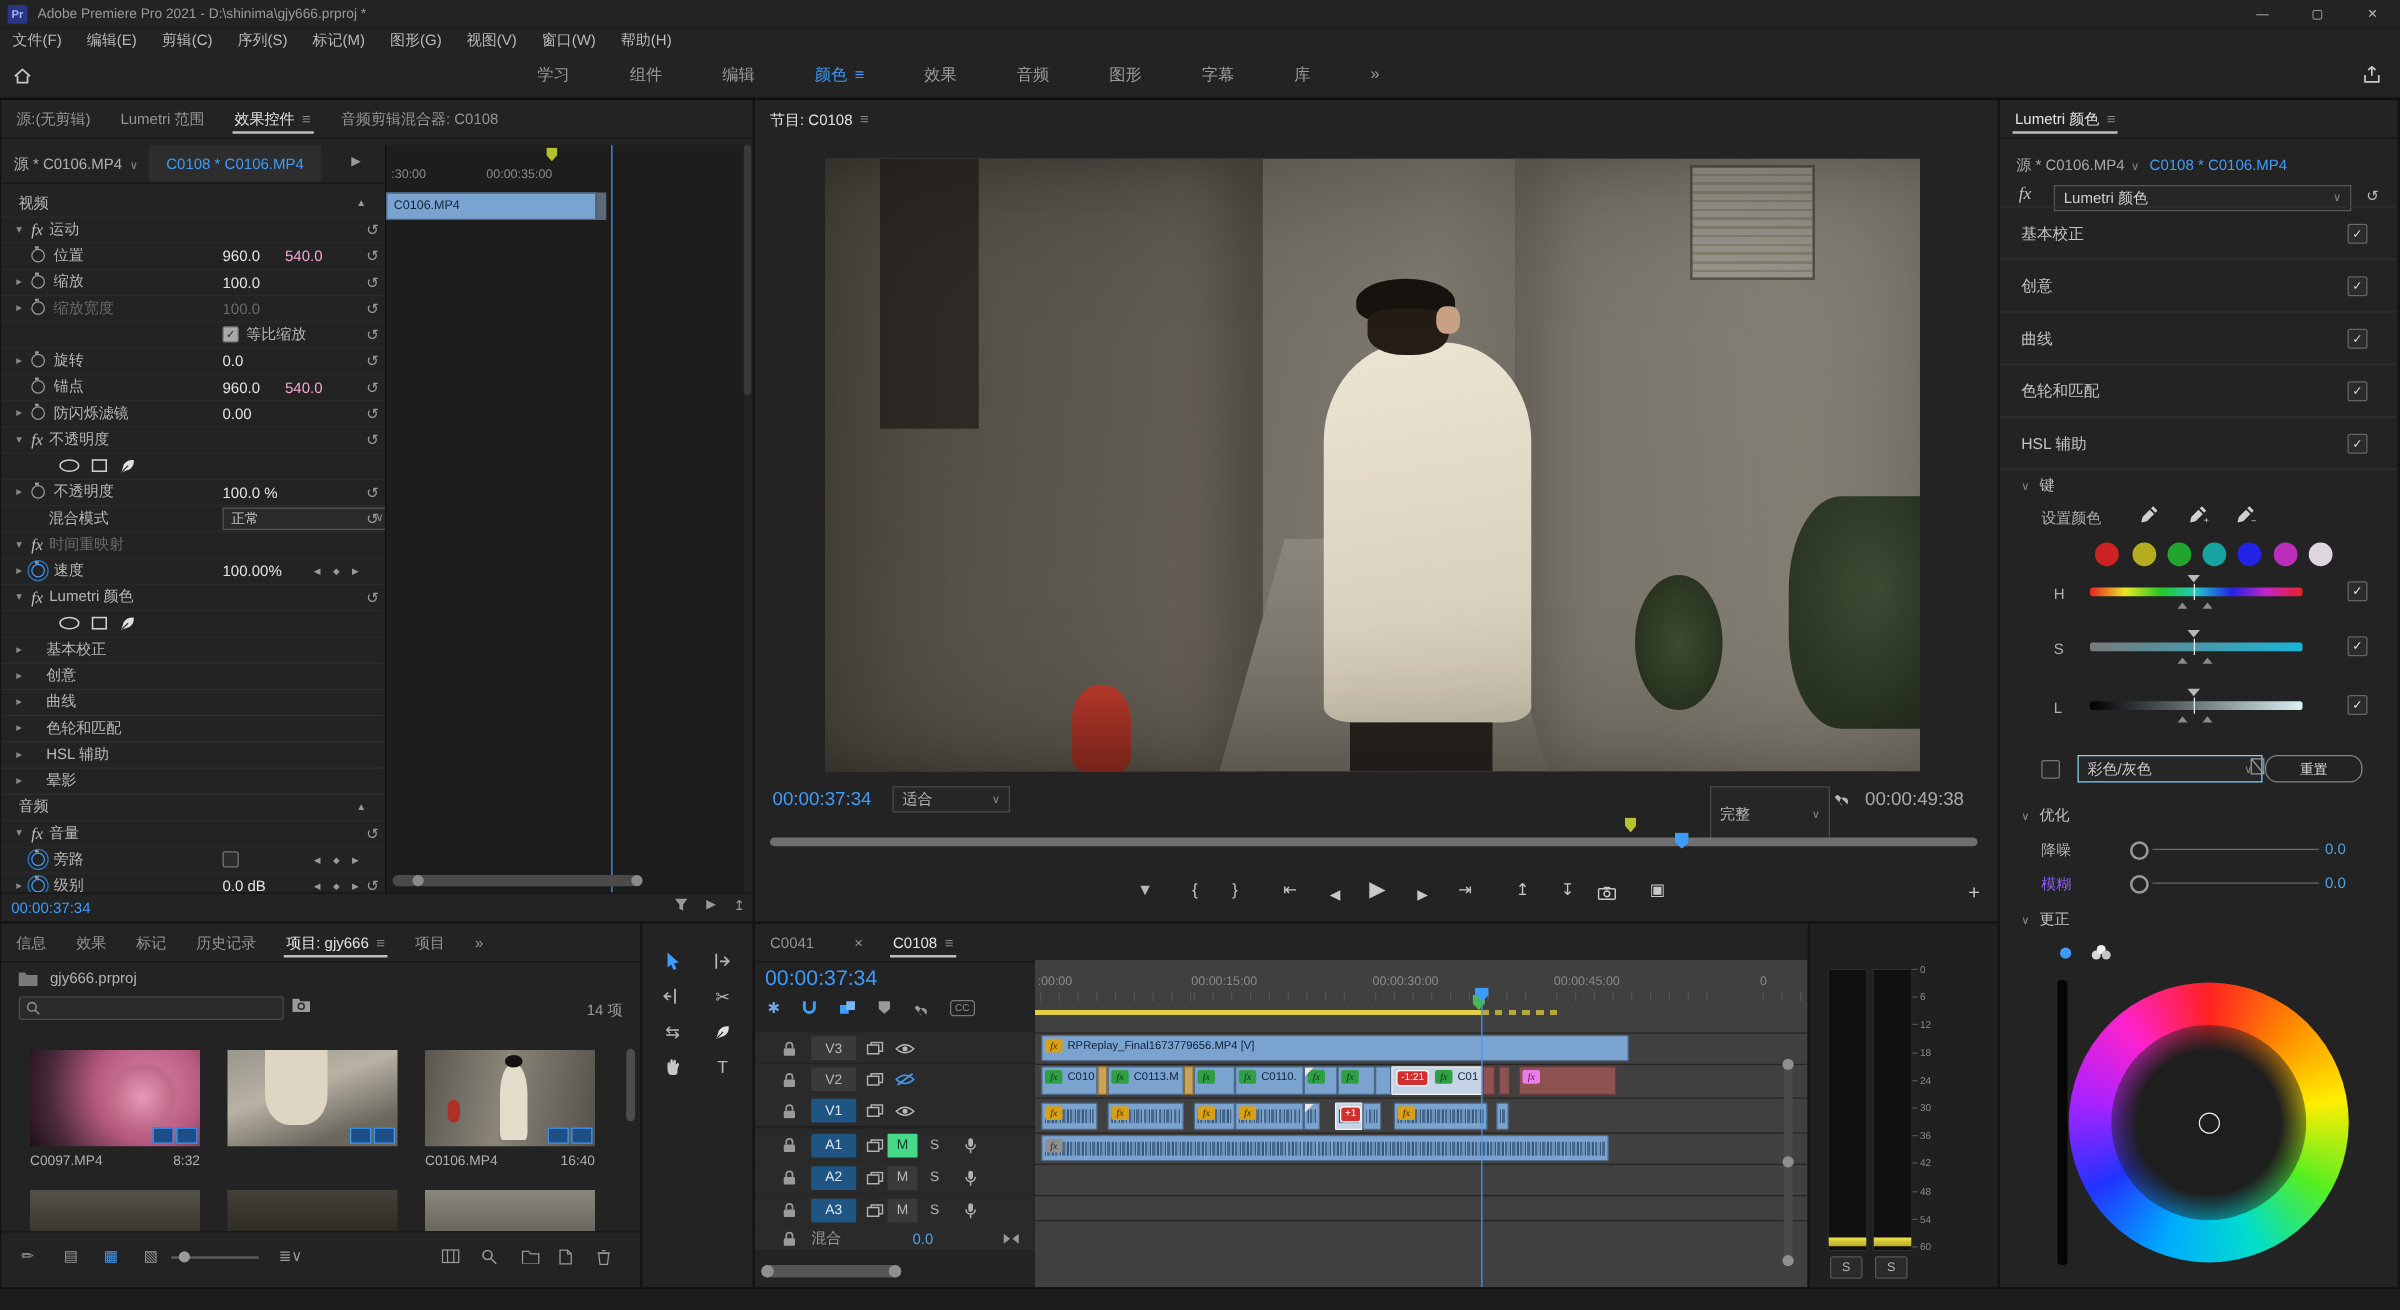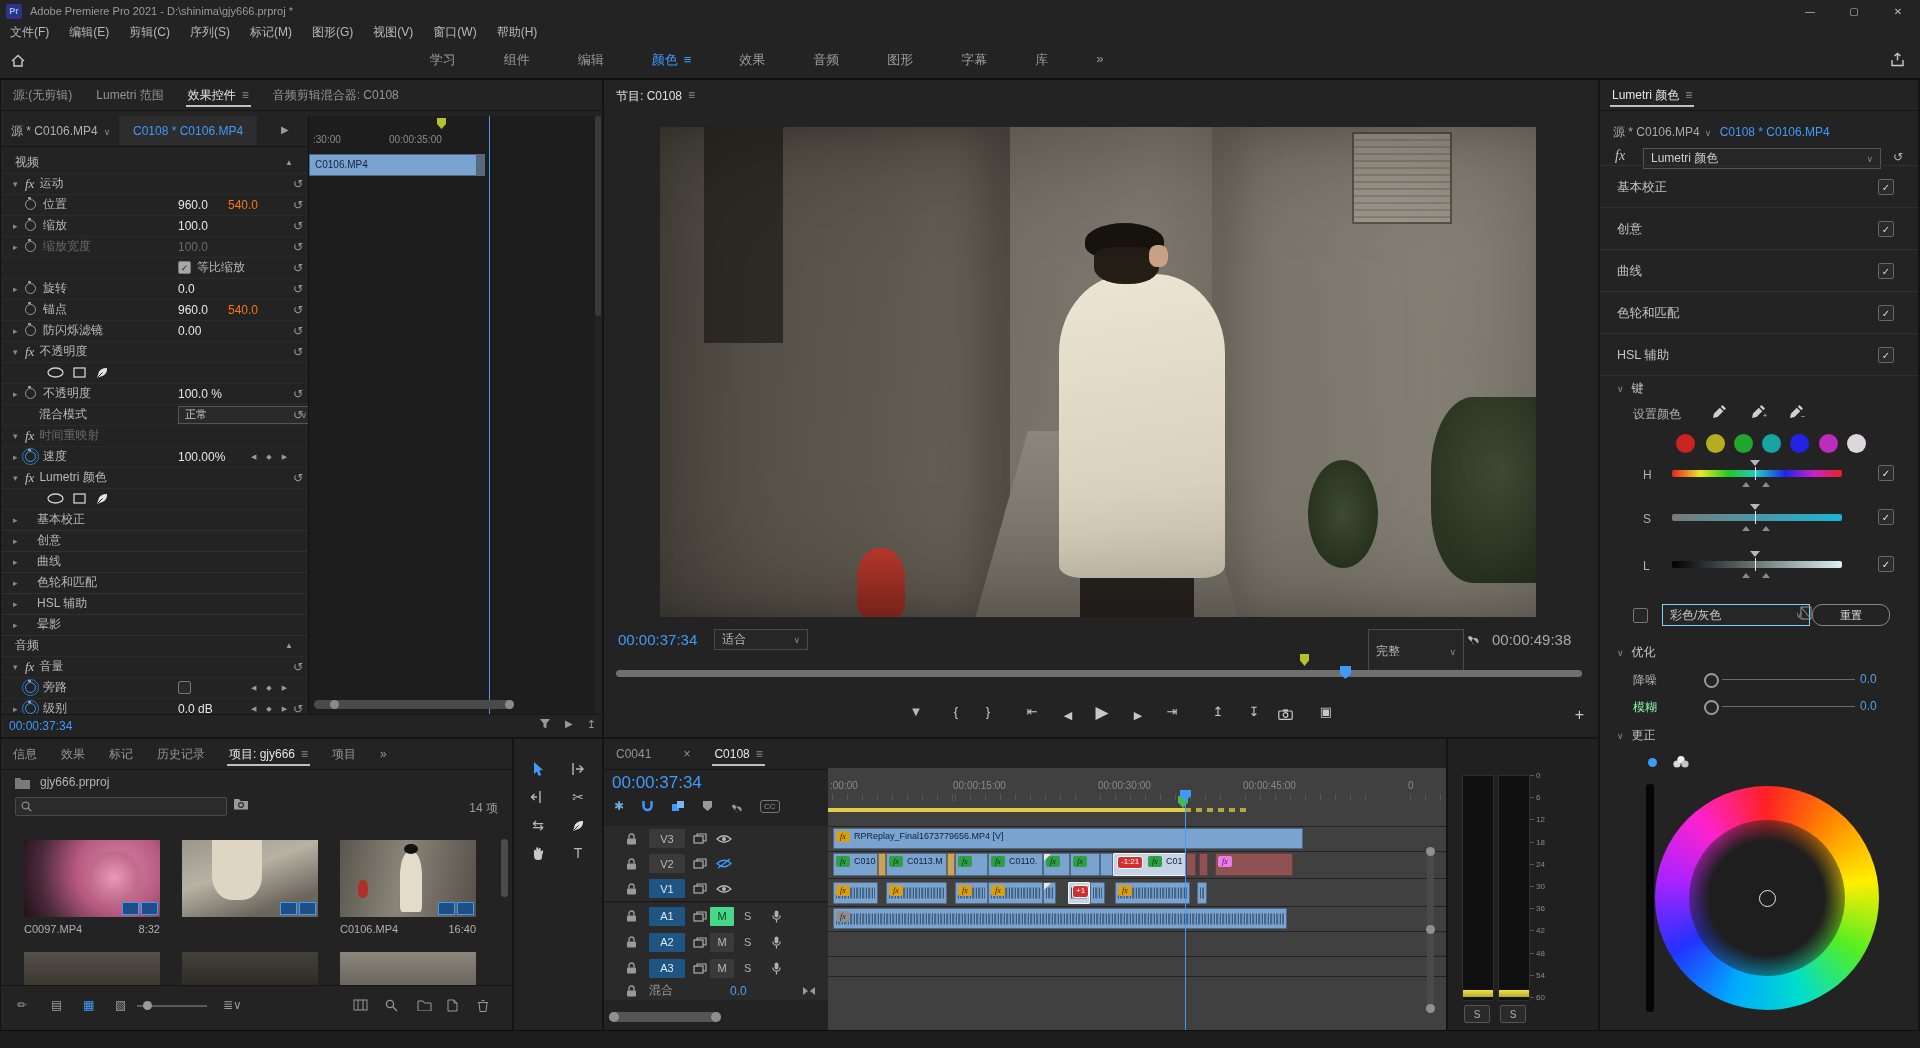--- a/index.html
+++ b/index.html
@@ -39,21 +39,21 @@
 #fx-show-btn{position:absolute;left:280px;top:8px;color:#9a9a9a;font-size:10px}
 .fxrow{position:absolute;left:0;width:306px;height:21px;border-bottom:1px solid #2b2b2b;display:flex;align-items:center;white-space:nowrap}
 .fxrow .tw{width:10px;margin-left:12px;color:#8a8a8a;font-size:9px;flex:none}
 .fxtag{font-style:italic;font-family:"Liberation Serif","DejaVu Serif",serif;color:#c0c0c0;margin:0 5px 0 2px;font-size:13px}
 .lblmain{color:#b8b8b8}
 .dim{color:#6a6a6a!important}
 .sw{flex:none;width:9px;height:9px;border:1px solid #9a9a9a;border-radius:50%;position:relative;margin:0 7px 0 2px}
 .sw::before{content:"";position:absolute;left:2px;top:-3px;width:3px;height:2px;background:#9a9a9a}
 .swbox{outline:1px solid #2d76c0;outline-offset:2px}
 .vals{position:absolute;left:177px;color:#e5e5e5}
-.vals2{position:absolute;left:227px;color:#f97316}
+.vals2{position:absolute;left:227px;color:#f9a8d4}
 .resetic{position:absolute;left:292px;color:#9a9a9a;font-size:12px}
 .keynav{position:absolute;left:250px;color:#9a9a9a;font-size:7px;letter-spacing:4px}
 .seccol{position:absolute;left:284px;color:#9a9a9a;font-size:8px}
 .fxcheck{width:11px;height:11px;background:#2b2b2b;border:1px solid #777;border-radius:2px;position:absolute;left:177px;display:flex;align-items:center;justify-content:center;font-size:9px;color:#222}
 .fxcheck.on{background:#a8a8a8}
 .fxselect{position:absolute;left:177px;width:122px;height:16px;border:1px solid #555;background:#2a2a2a;color:#c8c8c8;font-size:11px;display:flex;align-items:center;padding:0 6px}
 .fxselect .chev{margin-left:auto;color:#8a8a8a;font-size:9px}
 .shapeic{margin-right:9px;display:inline-flex}
 #fx-lane{position:absolute;left:307px;top:36px;width:286px;bottom:22px;background:#1d1d1d;border-left:1px solid #111}
 #fx-lane .rlbl{position:absolute;top:18px;color:#8a8a8a;font-size:10px}
@@ -633,21 +633,21 @@
           <svg width="12" height="14" viewBox="0 0 12 14">
             <path d="M1,1 h10 v12 h-10 Z M1,1 L11,13" stroke="#9a9a9a" fill="none"></path>
           </svg>
         </div>
         <div id="l-reset-pill" style="position: absolute; left: 212px; top: 524px; width: 76px; height: 20px;">重置</div>
         <div class="lum-group" style="position: absolute; left: 17px; top: 564px; width: 280px; height: 18px;"><span class="tw">∨</span>优化</div>
         <div style="position: absolute; left: 33px; top: 592px; width: 60px; height: 14px; color: rgb(176, 176, 176);">降噪</div>
         <div class="refine-knob" style="position: absolute; left: 104px; top: 593px; width: 11px; height: 11px;"></div>
         <div class="refine-line" style="position: absolute; left: 122px; top: 599px; width: 133px; height: 1px;"></div>
         <div class="refine-val" style="position: absolute; left: 260px; top: 592px; width: 30px; height: 14px;">0.0</div>
-        <div style="position: absolute; left: 33px; top: 619px; width: 60px; height: 14px; color: #86efac;">模糊</div>
+        <div style="position: absolute; left: 33px; top: 619px; width: 60px; height: 14px; color: #8b5cf6;">模糊</div>
         <div class="refine-knob" style="position: absolute; left: 104px; top: 620px; width: 11px; height: 11px;"></div>
         <div class="refine-line" style="position: absolute; left: 122px; top: 626px; width: 133px; height: 1px;"></div>
         <div class="refine-val" style="position: absolute; left: 260px; top: 619px; width: 30px; height: 14px;">0.0</div>
         <div class="lum-group" style="position: absolute; left: 17px; top: 647px; width: 280px; height: 18px;"><span class="tw">∨</span>更正</div>
         <div id="l-dot-blue" style="position: absolute; left: 48px; top: 678px; width: 9px; height: 9px;"></div>
         <div style="position: absolute; left: 72px; top: 675px; width: 18px; height: 14px;">
           <svg width="18" height="14" viewBox="0 0 18 14">
             <circle cx="5" cy="9" r="3.6" fill="#d8d8d8"></circle>
             <circle cx="9" cy="4.6" r="3.6" fill="#efefef"></circle>
             <circle cx="13" cy="9" r="3.6" fill="#c4c4c4"></circle>

